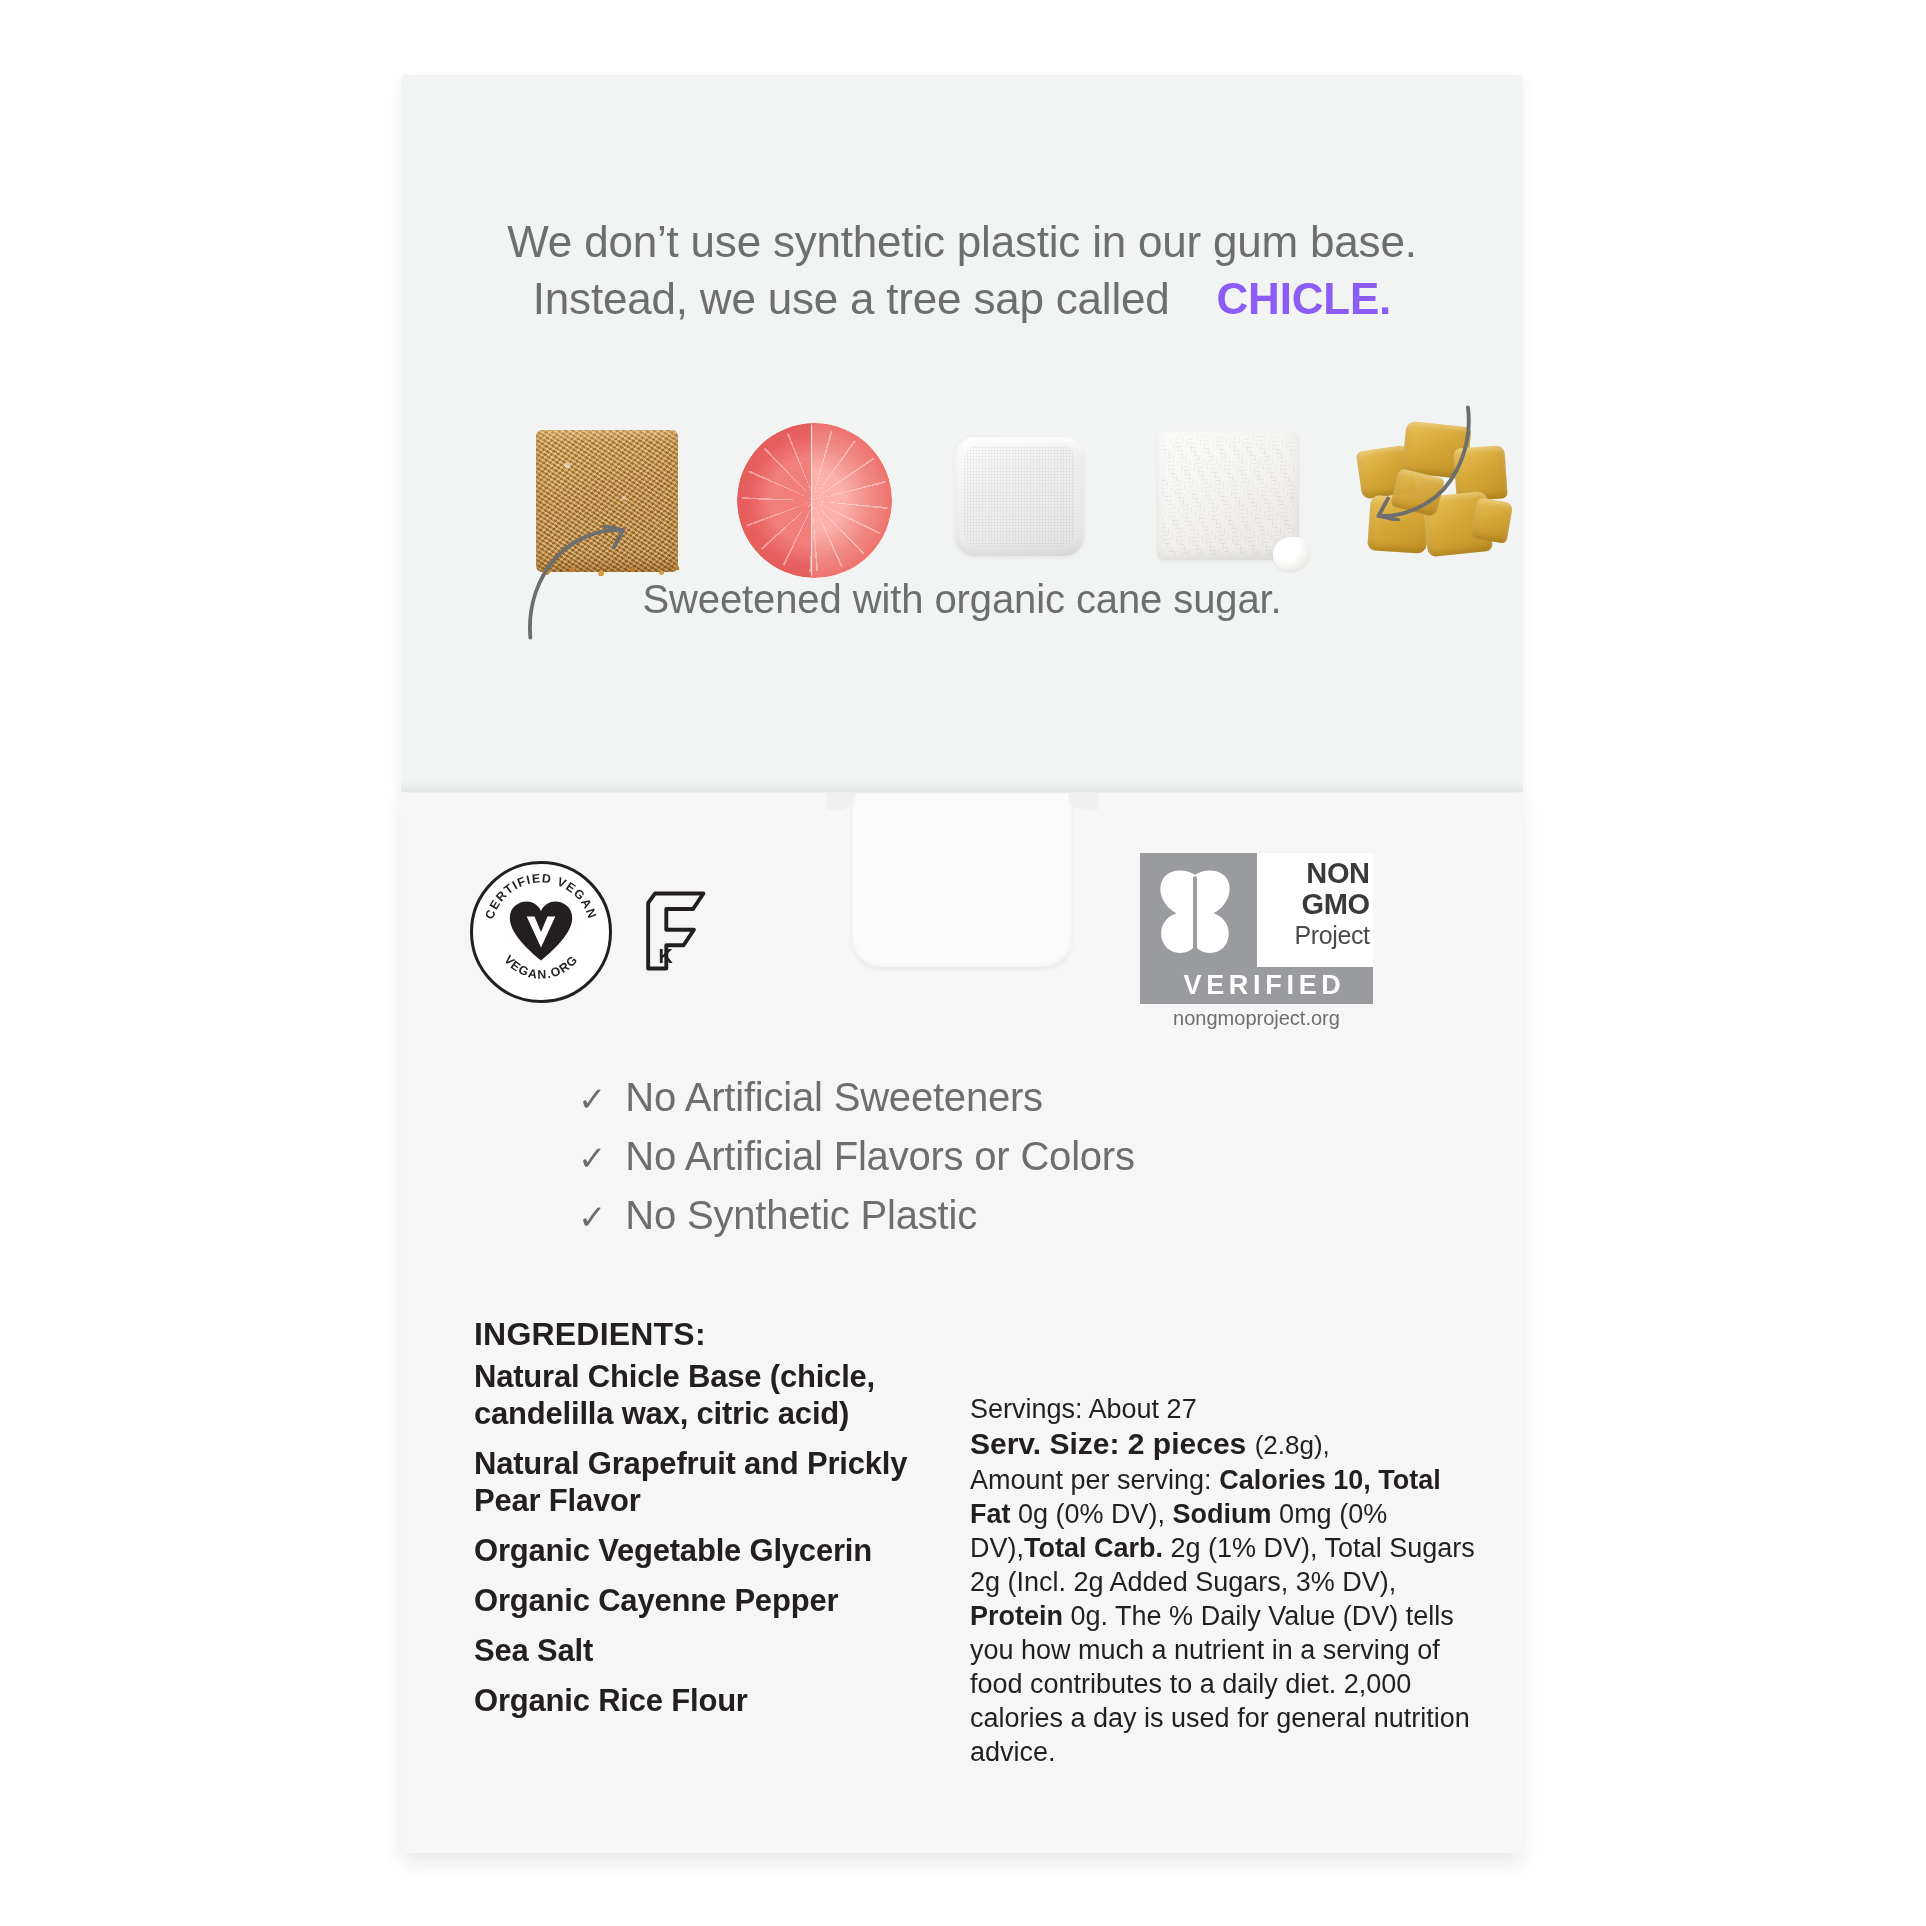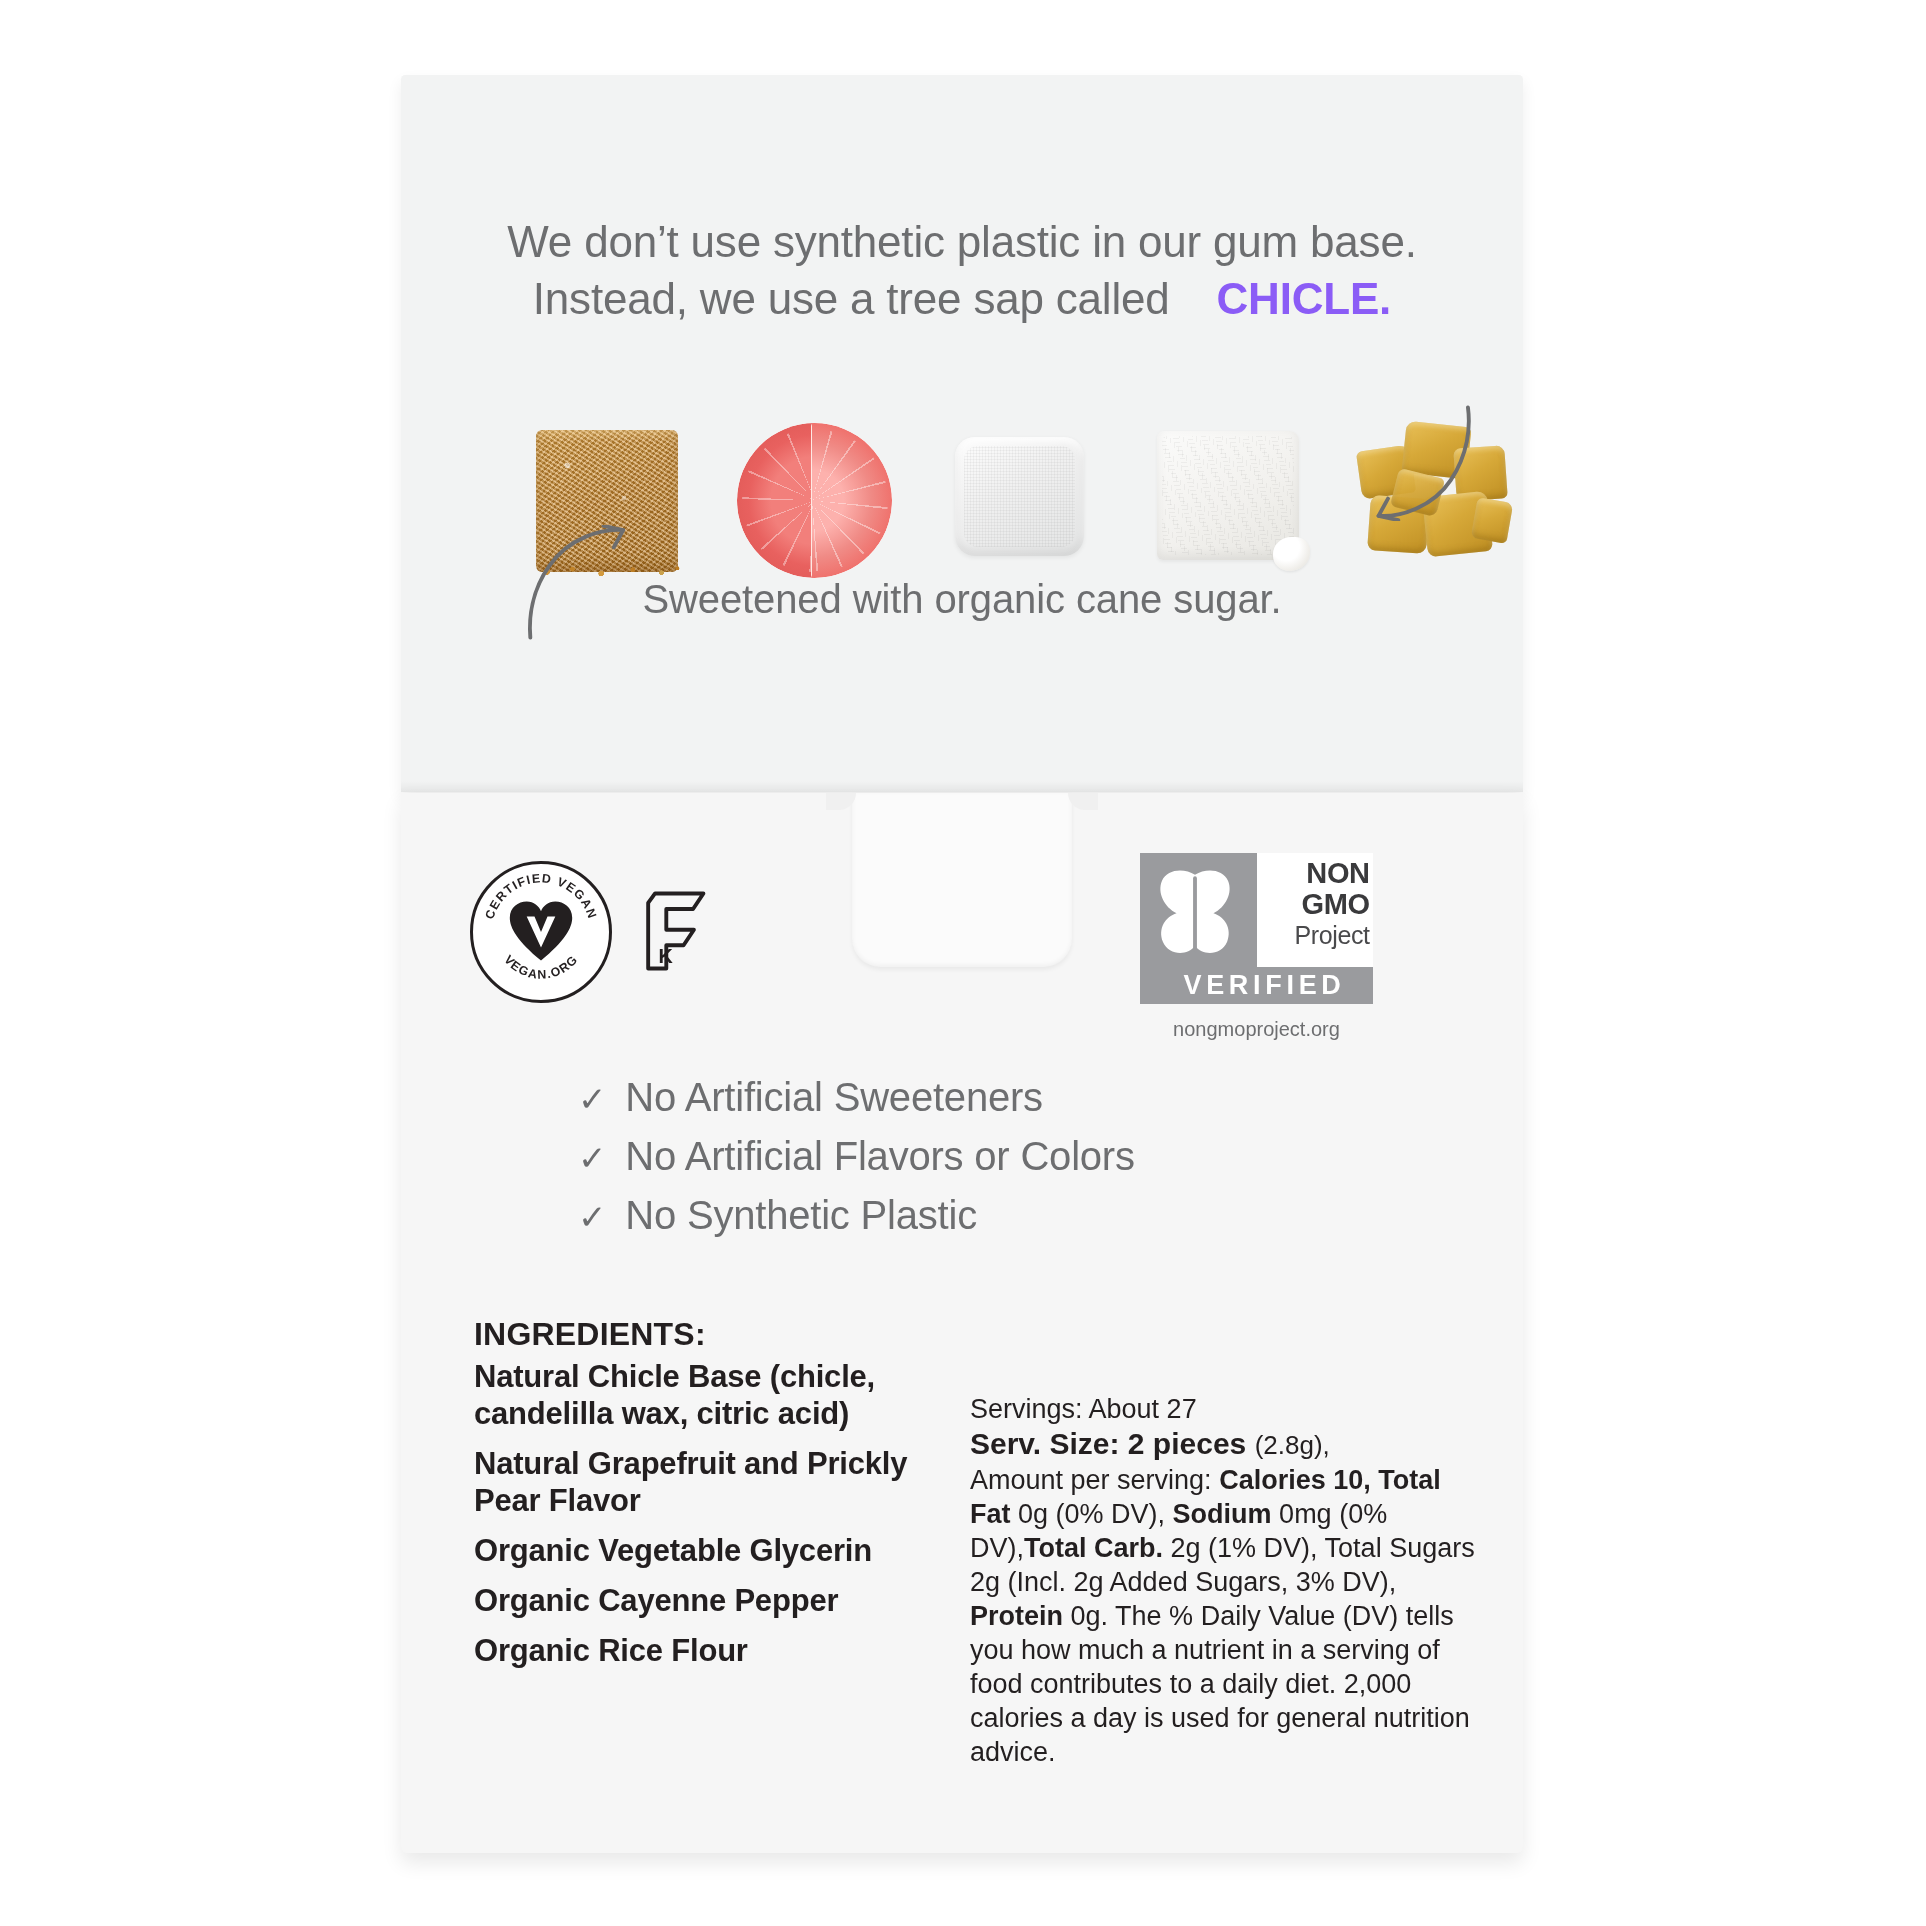--- a/index.html
+++ b/index.html
@@ -338,21 +338,21 @@
     letter-spacing: 4.7px;
     font-weight: 600;
     display: flex;
     align-items: center;
     justify-content: center;
     box-sizing: border-box;
     padding-left: 16px;
   }
   .ng-url {
     position: absolute;
-    left: 0; top: 165px;
+    left: 0; top: 154px;
     width: 233px;
     text-align: center;
     color: #6d6e70;
     font-size: 20px;
   }
   .butterfly {
     position: absolute;
     left: 9.5px; top: 13px;
     width: 90px; height: 99px;
   }
@@ -537,20 +537,21 @@
         <span>No Synthetic Plastic</span>
       </div>
     </div>
 
     <div class="ingredients" style="position:absolute; left:73px; top:523px; width:482px;">
       <div class="ing-title">INGREDIENTS:</div>
       <div class="ing-item">Natural Chicle Base (chicle, candelilla wax, citric acid)</div>
       <div class="ing-item">Natural Grapefruit and Prickly Pear Flavor</div>
       <div class="ing-item">Organic Vegetable Glycerin</div>
       <div class="ing-item">Organic Cayenne Pepper</div>
+      <div class="ing-item">Sea Salt</div>
       <div class="ing-item">Organic Rice Flour</div>
     </div>
 
     <div class="nutrition" style="position:absolute; left:569px; top:599px; width:508px;">
       <div class="nf-line">Servings: About 27</div>
       <div class="nf-serv">
         <b>Serv. Size: 2 pieces</b>
         <span class="small">(2.8g),</span>
       </div>
       <div class="nf-body">

